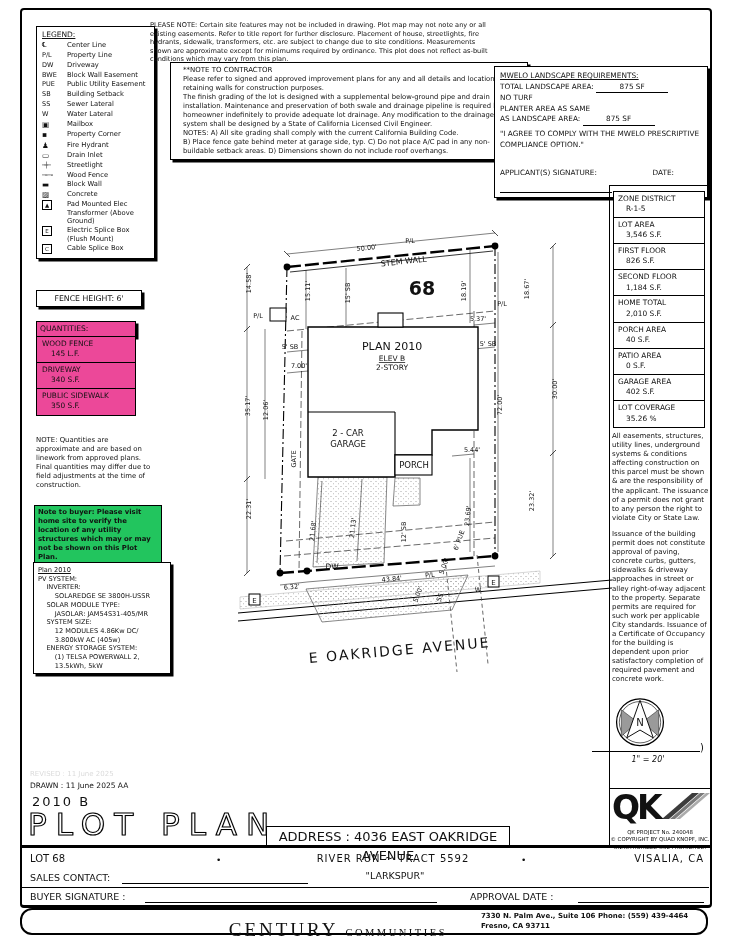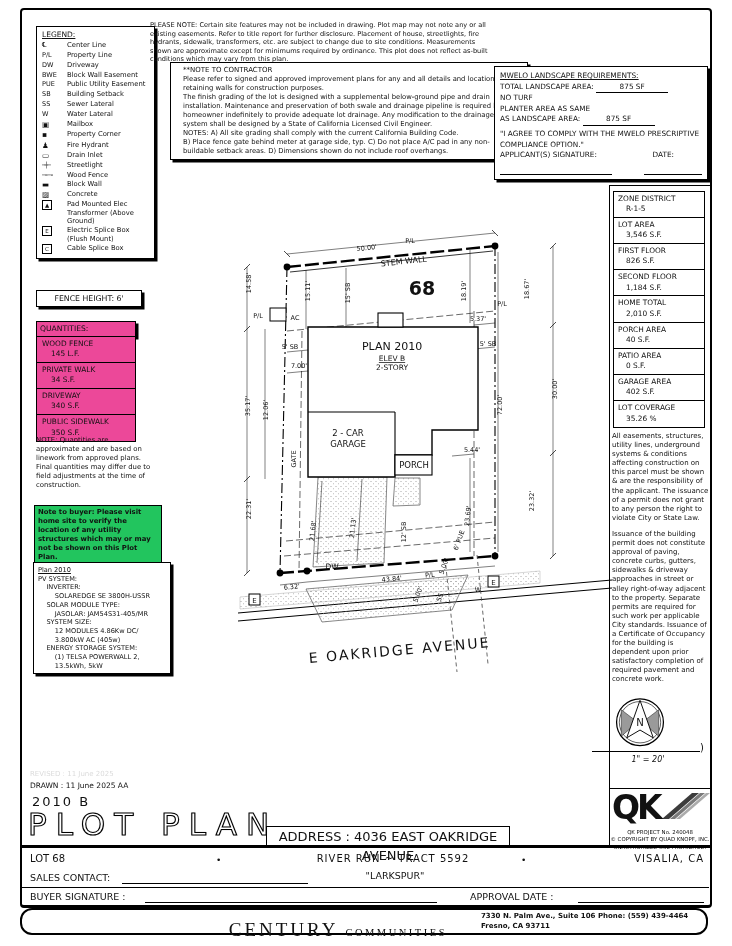--- a/index.html
+++ b/index.html
@@ -24,21 +24,21 @@
   .leg-label{flex:1;}
   
   .top-note{left:150px;top:21px;width:340px;font-size:6.6px;line-height:1.3;}
   .contractor{left:146px;top:62px;width:332px;padding:3px 12px;font-size:6.8px;line-height:1.32;margin-left:24px;}
   .cn-title{font-size:7px;}
   
   .mwelo{left:494px;top:66px;width:202px;padding:4px 5px;font-size:7.3px;line-height:1.45;}
   .mw-title{text-decoration:underline;font-size:7.4px;}
   .mw-val{display:inline-block;min-width:72px;border-bottom:1px solid #000;text-align:center;}
   .mw-quote{margin-top:3px;}
-  .mw-sig-labels{display:flex;justify-content:space-between;margin-top:0;padding-right:28px;}
+  .mw-sig-labels{display:flex;justify-content:space-between;margin-top:18px;padding-right:28px;}
   .mw-lines{display:flex;justify-content:space-between;margin-top:13px;}
   .mw-line1{width:112px;border-bottom:1.5px solid #000;}
   .mw-line2{width:58px;border-bottom:1.5px solid #000;}
   
   .zone{left:613px;top:192px;width:92px;}
   .zone-row{border:1.5px solid #000;margin-top:-1.5px;padding:2px 3px 3px 4px;font-size:7.4px;line-height:1.4;background:#fff;}
   .zv{padding-left:8px;}
   
   .rnotes{left:612px;top:432px;width:99px;font-size:7px;line-height:1.3;}
   .rnotes p{margin:0 0 7px 0;}
@@ -282,24 +282,20 @@
   <div class="abs fence shadow-box">FENCE HEIGHT: 6'</div>
 
   <div class="abs quant">
     <div class="q-row q-title shadow-box">QUANTITIES:</div>
 
       <div class="q-row">
         <div>WOOD FENCE</div>
         <div class="q-val">145 L.F.</div>
       </div>
 
-      <div class="q-row">
-        <div>PRIVATE WALK</div>
-        <div class="q-val">34 S.F.</div>
-      </div>
 
       <div class="q-row">
         <div>DRIVEWAY</div>
         <div class="q-val">340 S.F.</div>
       </div>
 
       <div class="q-row">
         <div>PUBLIC SIDEWALK</div>
         <div class="q-val">350 S.F.</div>
       </div>

